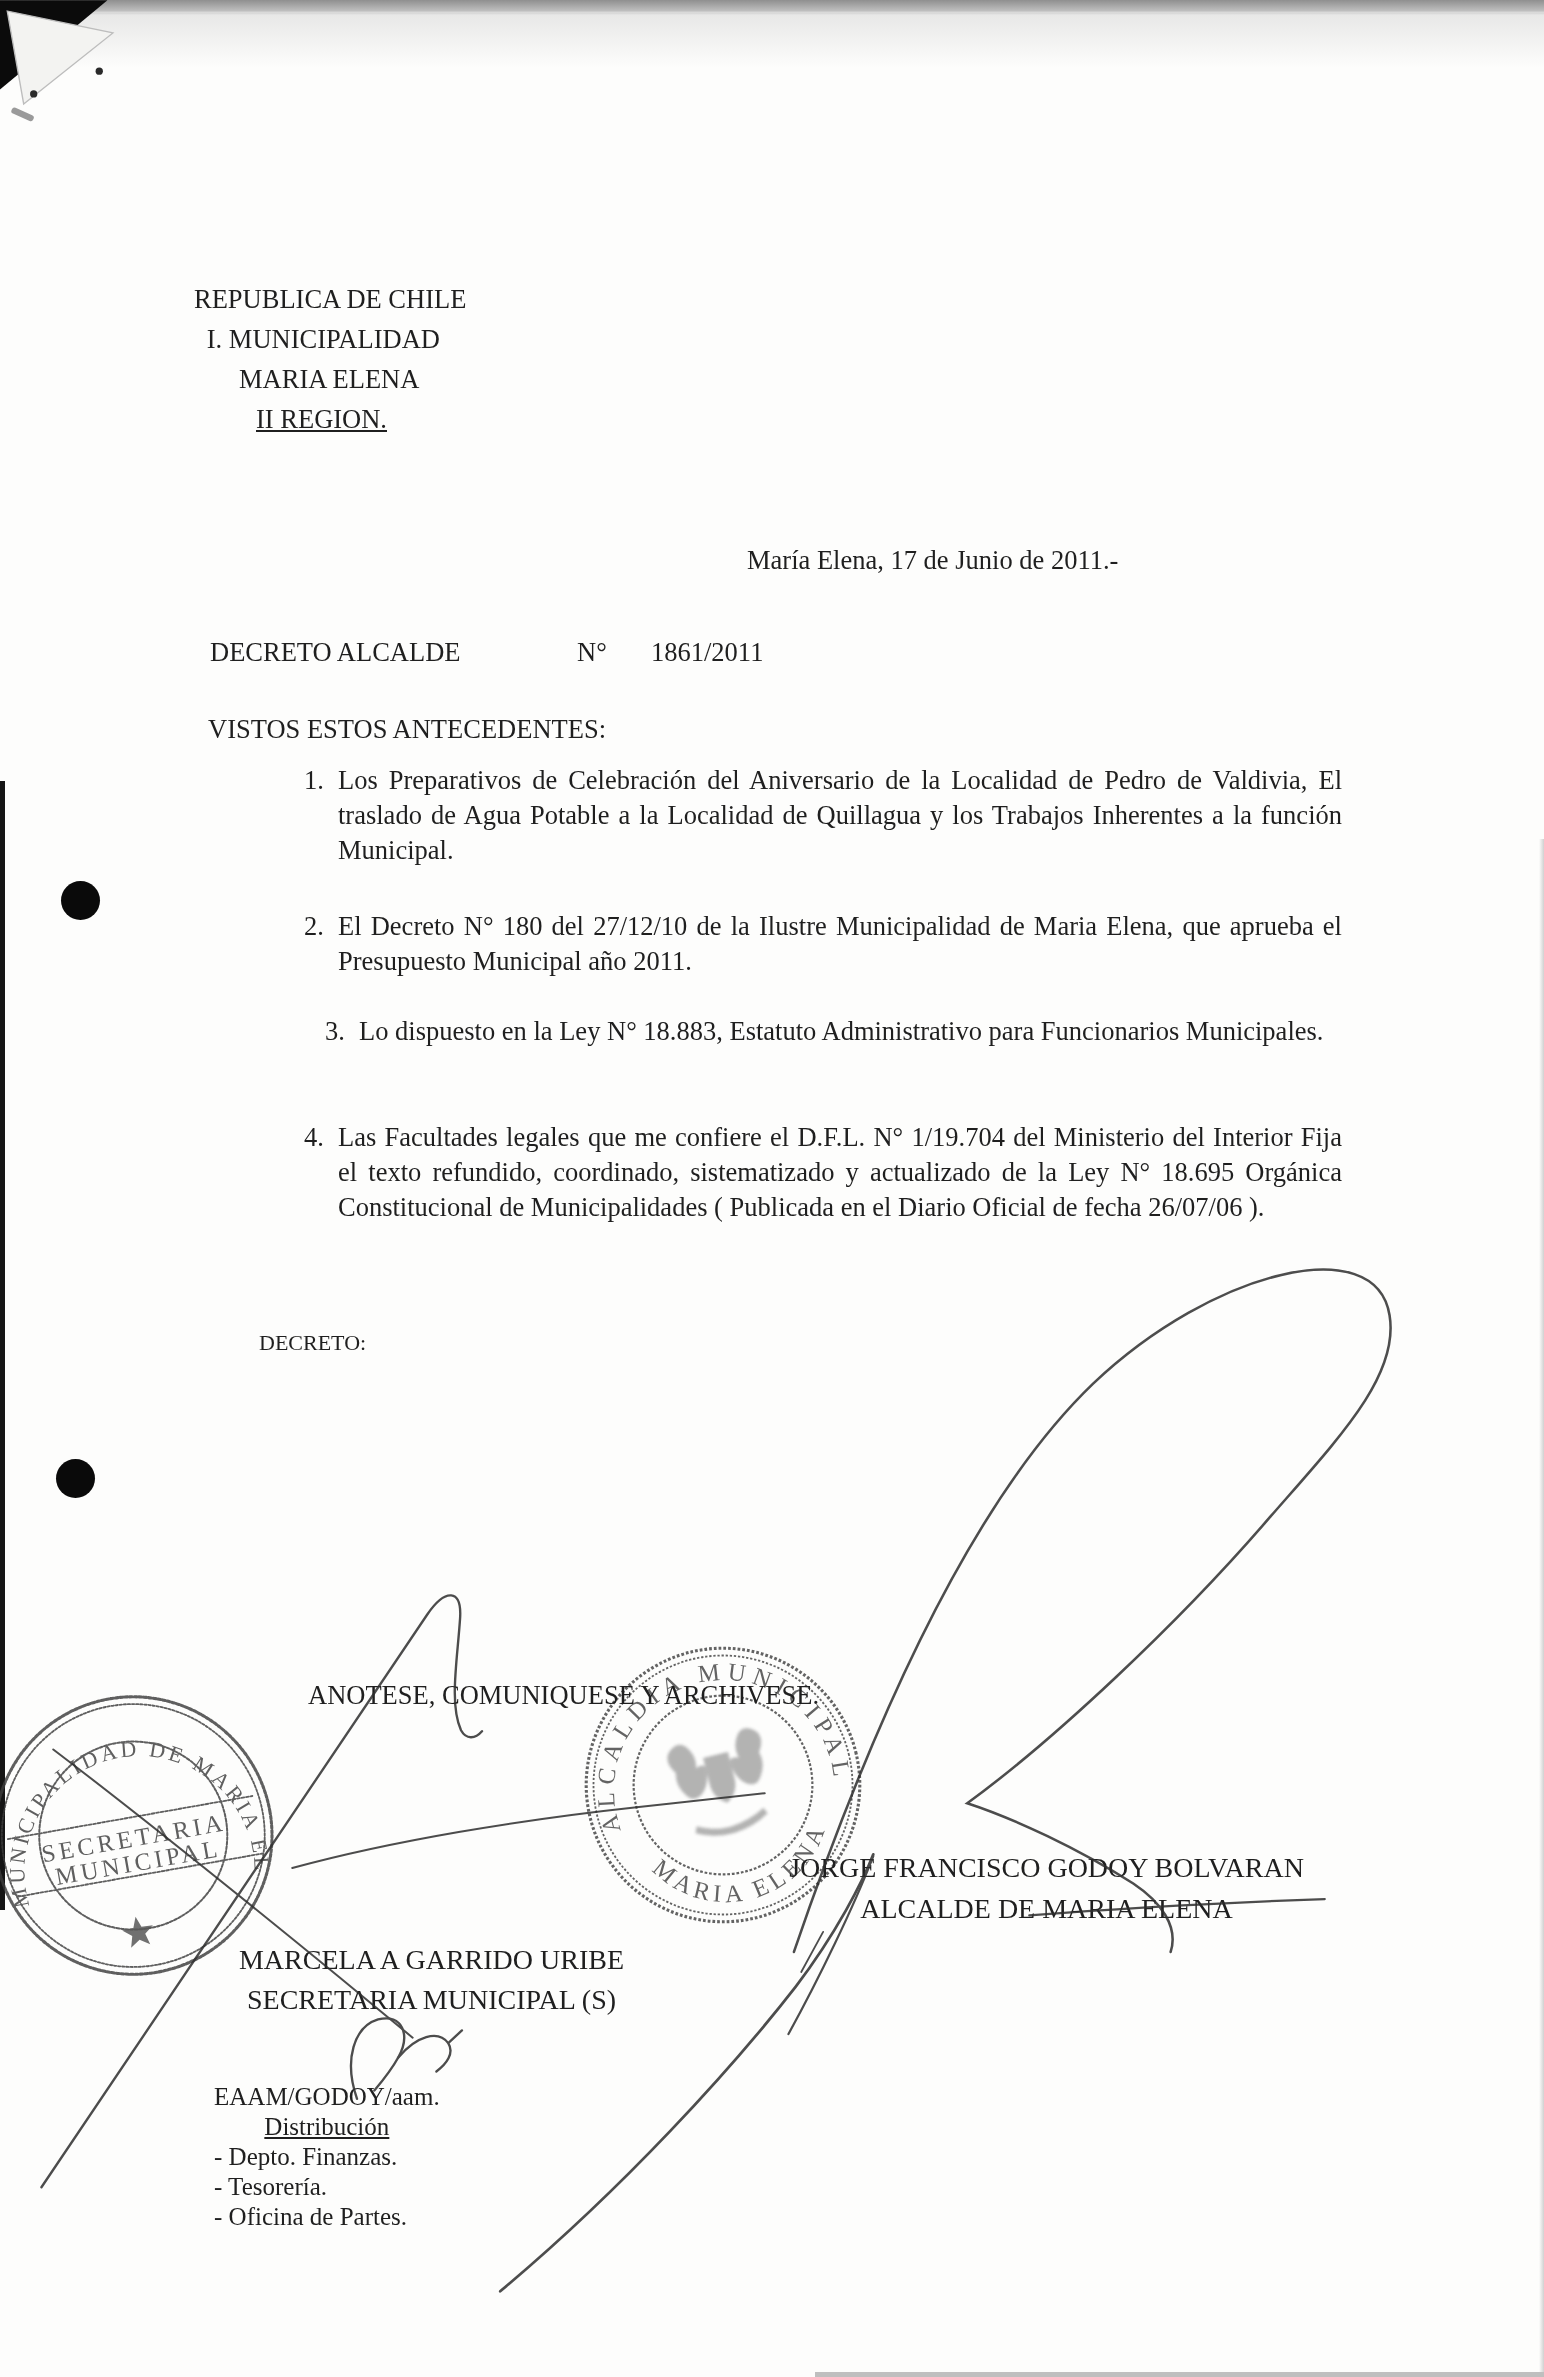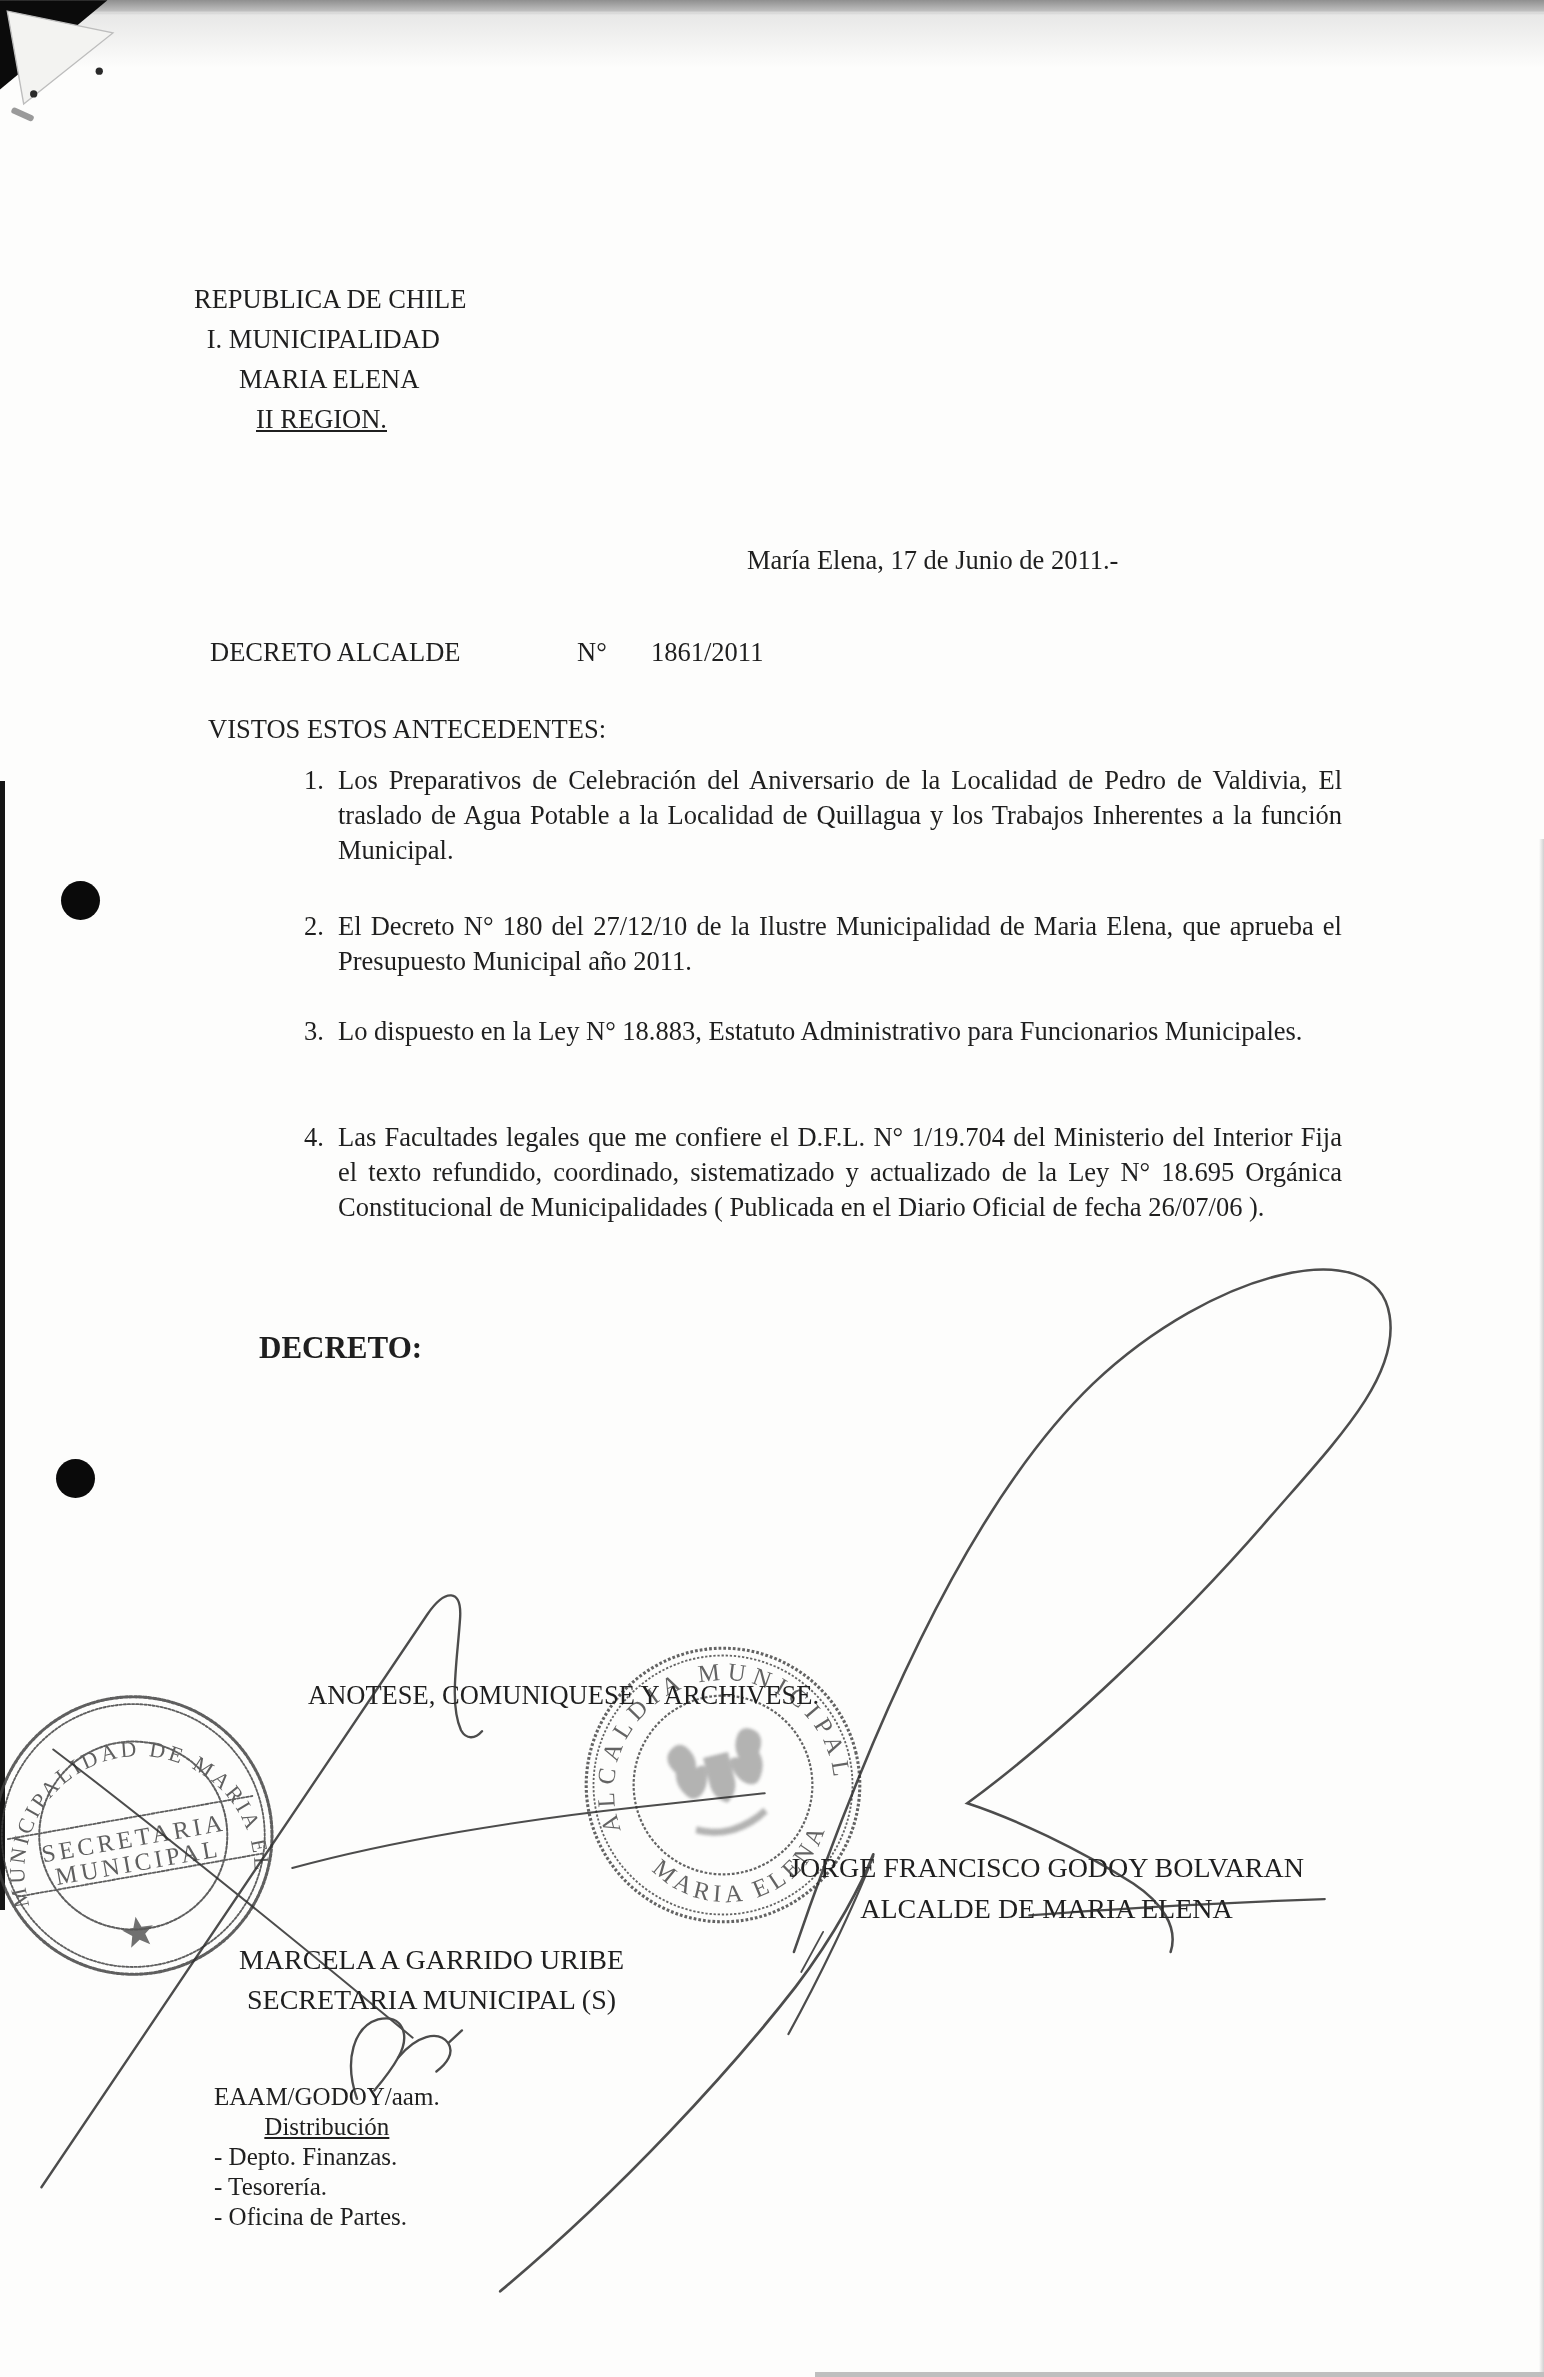--- a/index.html
+++ b/index.html
@@ -51,21 +51,21 @@
   .decree-label{left:210px;top:637px;font-size:26.5px;}
   .decree-num-label{left:577px;top:637px;font-size:26.5px;}
   .decree-number{left:651px;top:637px;font-size:26.5px;}
   .vistos{left:208px;top:714px;font-size:26.5px;}
   .li{
     position:absolute;left:304px;width:1004px;
     padding-left:34px;text-indent:-34px;
     font-size:26.5px;line-height:35px;text-align:justify;z-index:3;
   }
   .num{display:inline-block;width:34px;text-indent:0;}
-  .decreto-heading{left:259px;top:1330px;font-size:31px;font-weight:bold;}
+  .decreto-heading{left:259px;top:1330px;font-size:22px;}
   .closing{left:308px;top:1680px;font-size:26.5px;z-index:3;}
   .sig-mayor{left:759px;top:1847px;width:575px;text-align:center;font-size:28px;line-height:41px;}
   .sig-secretary{left:208px;top:1940px;width:447px;text-align:center;font-size:28px;line-height:40px;}
   .footer-block{left:214px;top:2082px;font-size:25px;line-height:30px;}
   .footer-block .dist{text-decoration:underline;text-align:center;}
   
   .stamp{position:absolute;z-index:2;}
   .ink{position:absolute;left:0;top:0;z-index:4;pointer-events:none;}
 </style>
 </head>
@@ -150,21 +150,21 @@
   <div class="abs decree-number">1861/2011</div>
 
   <div class="abs vistos">VISTOS ESTOS ANTECEDENTES:</div>
 
   <div class="li" style="top:763px;">
     <span class="num">1.</span><span>Los Preparativos de Celebración del Aniversario de la Localidad de Pedro de Valdivia, El traslado de Agua Potable a la Localidad de Quillagua y los Trabajos Inherentes a la función Municipal.</span>
   </div>
   <div class="li" style="top:909px;">
     <span class="num">2.</span><span>El Decreto N° 180 del 27/12/10 de la  Ilustre Municipalidad de Maria Elena, que aprueba el Presupuesto Municipal año 2011.</span>
   </div>
-  <div class="li" style="top:1014px;">
+  <div class="li" style="top:1014px;margin-left:21px;">
     <span class="num">3.</span><span>Lo dispuesto en la  Ley N° 18.883, Estatuto Administrativo para Funcionarios Municipales.</span>
   </div>
   <div class="li" style="top:1120px;">
     <span class="num">4.</span><span>Las Facultades legales que me confiere el D.F.L. N° 1/19.704 del Ministerio del Interior Fija el texto refundido, coordinado, sistematizado y actualizado de la Ley N° 18.695 Orgánica Constitucional de Municipalidades ( Publicada en el Diario Oficial de fecha 26/07/06 ).</span>
   </div>
 
   <div class="abs decreto-heading">DECRETO:</div>
 
 
   <div class="abs closing">ANOTESE, COMUNIQUESE Y ARCHIVESE.</div>

